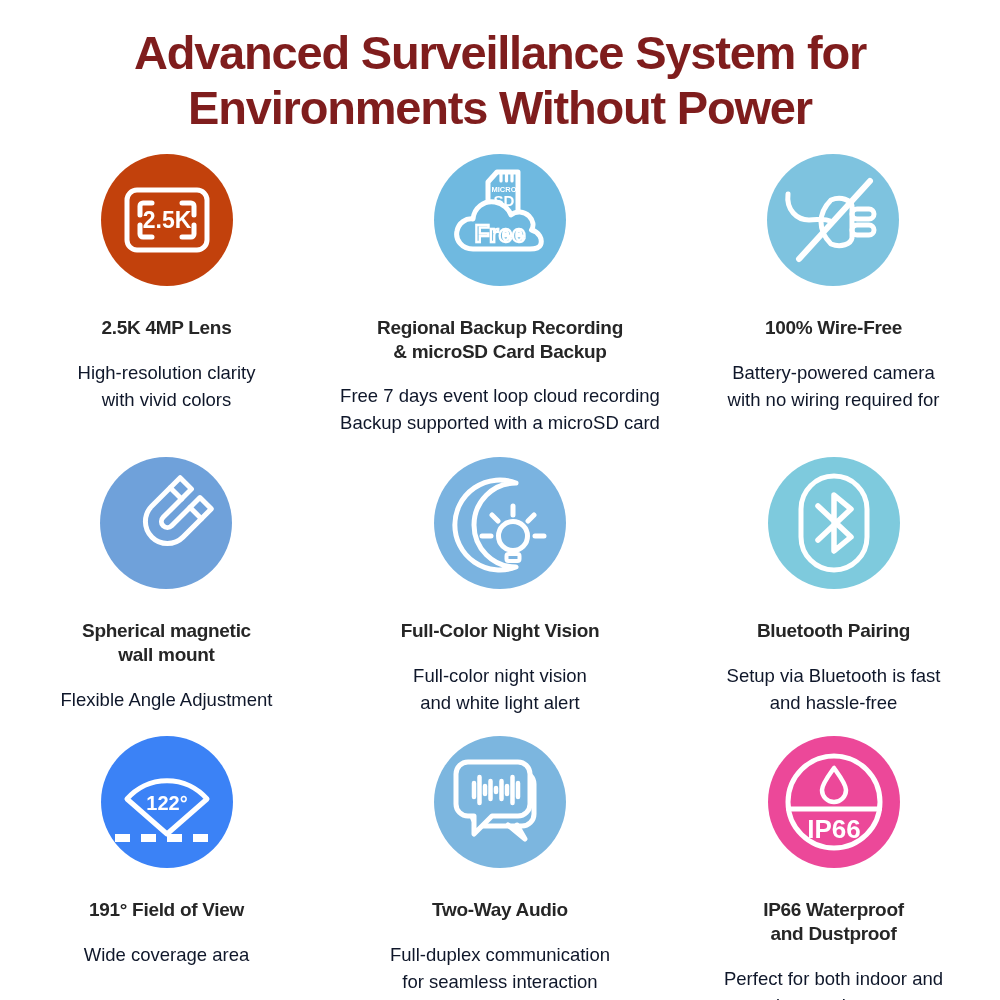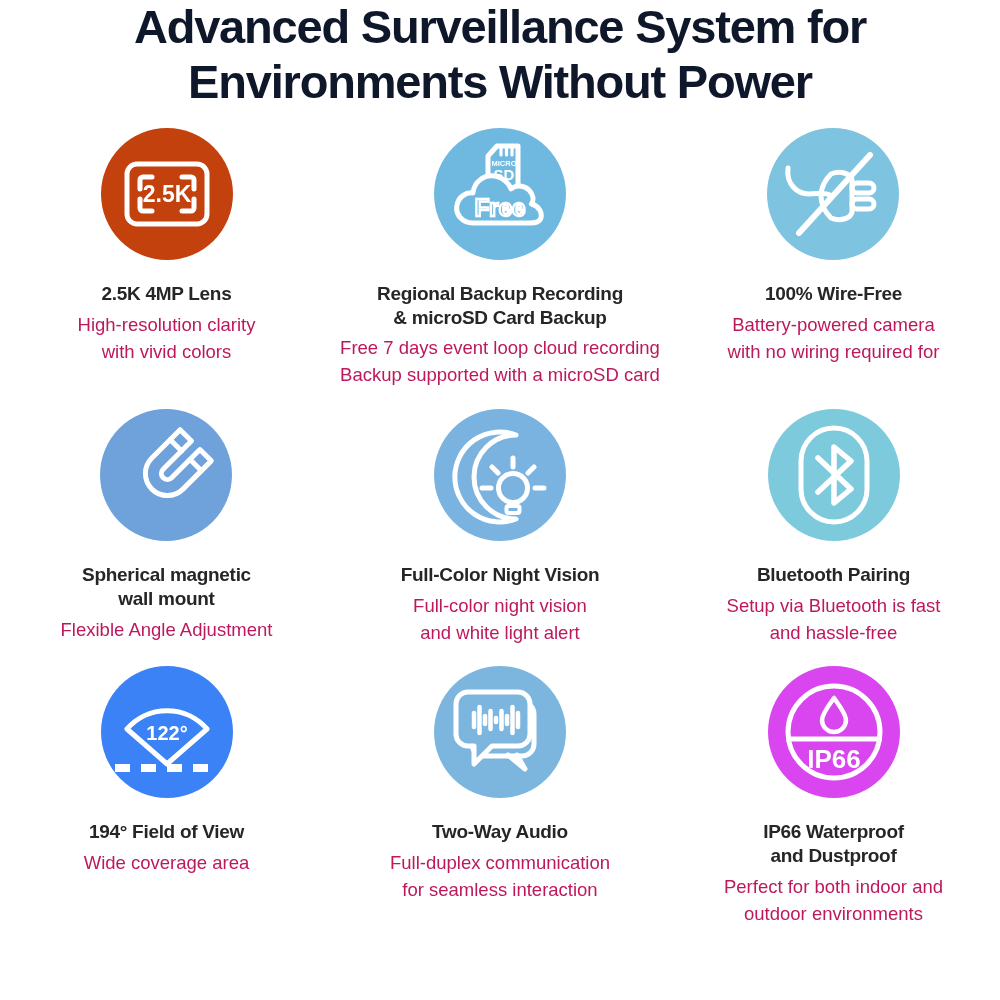--- a/index.html
+++ b/index.html
@@ -4,60 +4,62 @@
 <style>
   * { margin:0; padding:0; box-sizing:border-box; }
   html,body { width:1000px; height:1000px; }
   body {
     background:#ffffff;
     font-family:"Liberation Sans", sans-serif;
     overflow:hidden;
   }
   .page { width:1000px; height:1000px; }
   .main-title {
+    margin-top:26px;
     text-align:center;
     font-weight:bold;
     font-size:47px;
     line-height:1.17;
     letter-spacing:-1.2px;
-    color:#0f172a;
+    color:#7f1d1d;
   }
   .main-title div { white-space:nowrap; }
   .grid {
     margin-top:18px;
     display:grid;
     grid-template-columns:333px 334px 333px;
     row-gap:20px;
     justify-items:center;
   }
   .cell {
     display:flex;
     flex-direction:column;
     align-items:center;
     text-align:center;
+    gap:8px;
   }
   .circle {
     width:132px; height:132px;
     border-radius:50%;
     display:flex; align-items:center; justify-content:center;
     margin-bottom:22px;
   }
   .circle svg { display:block; }
   .ftitle {
     font-size:19px;
     font-weight:bold;
     color:#262626;
     line-height:1.25;
     letter-spacing:-0.3px;
   }
   .ftitle div { white-space:nowrap; }
   .fdesc {
-    margin-top:6px;
+    margin-top:12px;
     font-size:18.5px;
-    color:#be185d;
+    color:#0f172a;
     line-height:1.45;
   }
   .fdesc div { white-space:nowrap; }
   
   .s  { stroke:#ffffff; fill:none; stroke-linecap:round; stroke-linejoin:round; }
   .sf { stroke:#ffffff; stroke-linecap:round; stroke-linejoin:round; } 
   .sb { stroke:#ffffff; fill:none; stroke-linecap:butt; }
   .t  { fill:#ffffff; stroke:none; font-family:"Liberation Sans", sans-serif; font-weight:bold; }
   .to { fill:none; stroke:#ffffff; font-family:"Liberation Sans", sans-serif; font-weight:bold; }
 </style>
@@ -187,21 +189,21 @@
 
     <div class="cell">
       <div class="circle" style="background-color: #3b82f6;">
         <svg viewBox="0 0 120 120" width="120" height="120">
           <path class="s" d="M60,92 L20,57 A53,53 0 0 1 100,57 Z" stroke-width="5"></path>
           <text class="t" x="60" y="68" font-size="20" text-anchor="middle">122°</text>
           <path class="sb" d="M8,96 H112" stroke-width="8" stroke-dasharray="15 11"></path>
         </svg>
       </div>
       <div class="ftitle">
-        <div>194° Field of View</div>
+        <div>191° Field of View</div>
       </div>
       <div class="fdesc">
         <div>Wide coverage area</div>
       </div>
     </div>
 
     <div class="cell">
       <div class="circle" style="background-color: rgb(124, 182, 223);">
         <svg viewBox="0 0 120 120" width="120" height="120">
           <rect class="s" x="32" y="30" width="62" height="54" rx="12" stroke-width="5"></rect>
@@ -213,21 +215,21 @@
       <div class="ftitle">
         <div>Two-Way Audio</div>
       </div>
       <div class="fdesc">
         <div>Full-duplex communication</div>
         <div>for seamless interaction</div>
       </div>
     </div>
 
     <div class="cell">
-      <div class="circle" style="background-color: #d946ef;">
+      <div class="circle" style="background-color: #ec4899;">
         <svg viewBox="0 0 120 120" width="120" height="120">
           <circle class="s" cx="60" cy="60" r="46" stroke-width="5"></circle>
           <path class="s" d="M14.5,67 H105.5" stroke-width="5"></path>
           <path class="s" d="M60,26 C55,33 48,42 48,48 a12,12 0 0 0 24,0 C72,42 65,33 60,26 Z" stroke-width="4.5"></path>
           <text class="t" x="60" y="96" font-size="26" text-anchor="middle">IP66</text>
         </svg>
       </div>
       <div class="ftitle">
         <div>IP66 Waterproof</div>
         <div>and Dustproof</div>

